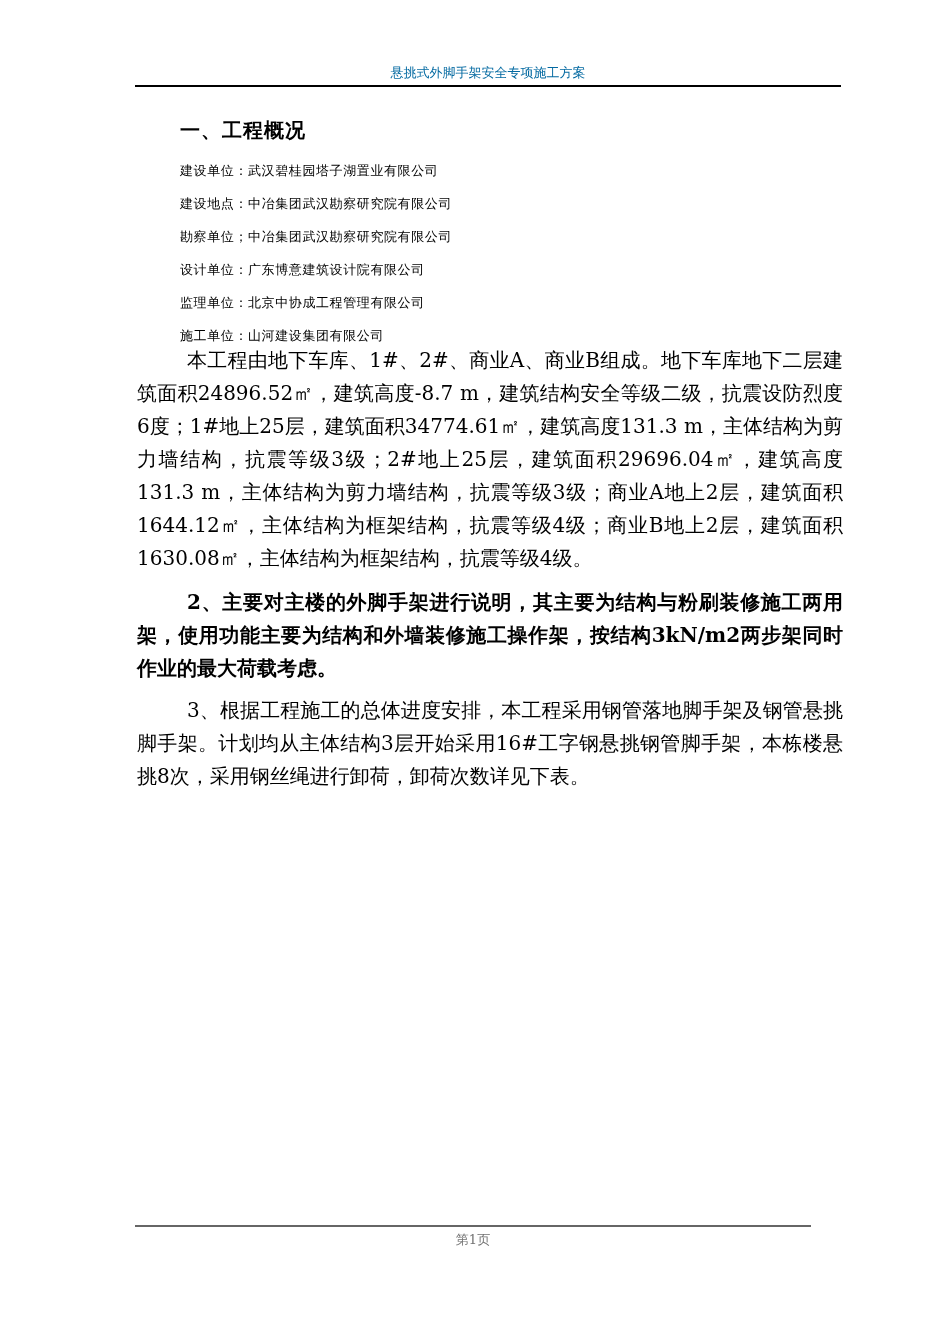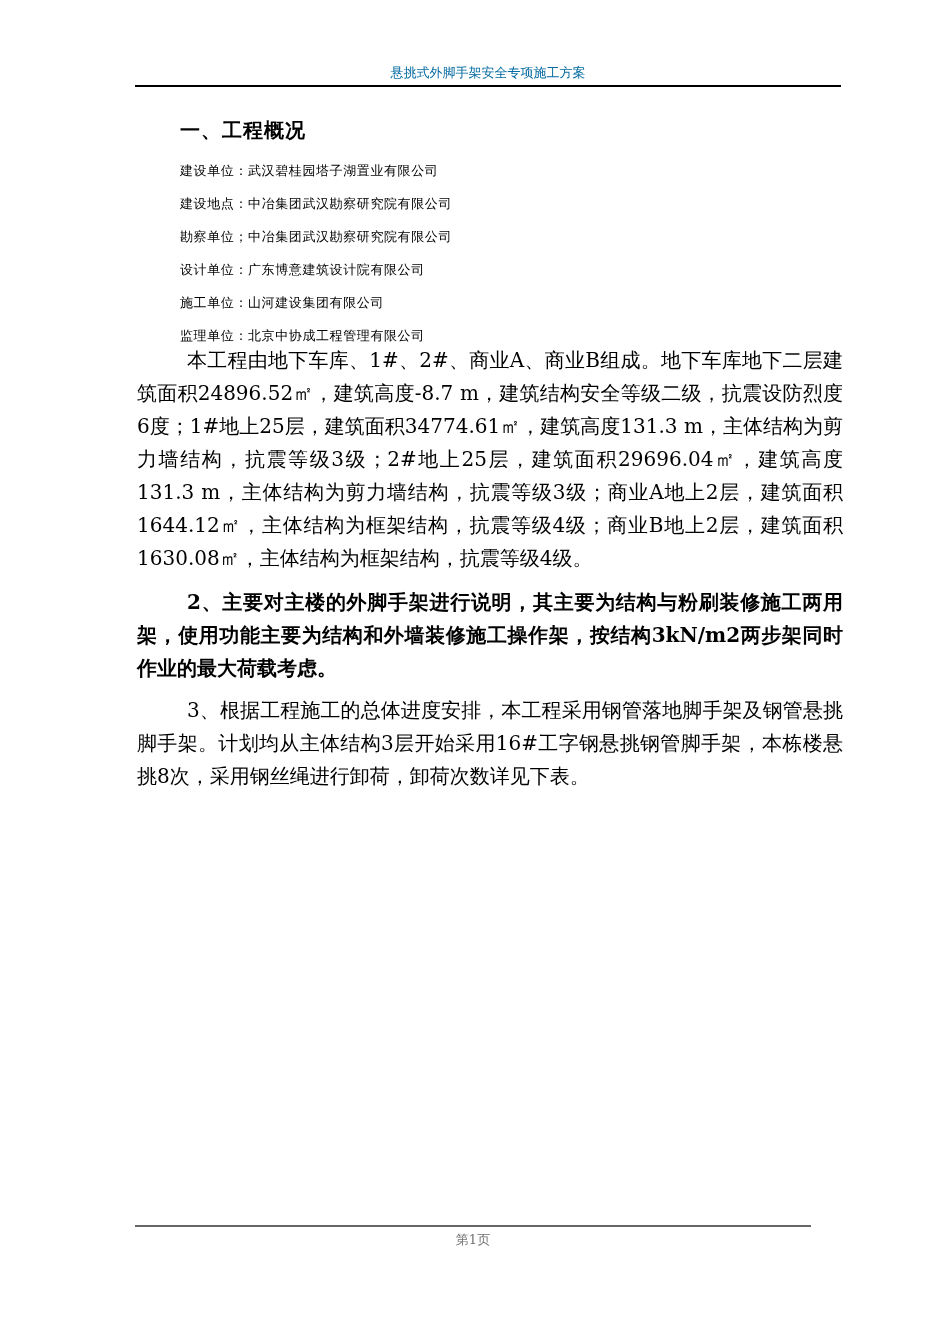--- a/index.html
+++ b/index.html
@@ -27,22 +27,22 @@
 <div class="page-header">悬挑式外脚手架安全专项施工方案</div>
 <div class="header-rule"></div>
 
 <div class="heading">一、工程概况</div>
 
 <ul class="info-list">
   <li><span>建设单位：</span><span>武汉碧桂园塔子湖置业有限公司</span></li>
   <li><span>建设地点：</span><span>中冶集团武汉勘察研究院有限公司</span></li>
   <li><span>勘察单位；</span><span>中冶集团武汉勘察研究院有限公司</span></li>
   <li><span>设计单位：</span><span>广东博意建筑设计院有限公司</span></li>
+  <li><span>监理单位：</span><span>北京中协成工程管理有限公司</span></li>
   <li><span>施工单位：</span><span>山河建设集团有限公司</span></li>
-  <li><span>监理单位：</span><span>北京中协成工程管理有限公司</span></li>
 </ul>
 
 <p class="para para-overview">本工程由地下车库、1#、2#、商业A、商业B组成。地下车库地下二层建筑面积24896.52㎡，建筑高度-8.7 m，建筑结构安全等级二级，抗震设防烈度6度；1#地上25层，建筑面积34774.61㎡，建筑高度131.3 m，主体结构为剪力墙结构，抗震等级3级；2#地上25层，建筑面积29696.04㎡，建筑高度131.3 m，主体结构为剪力墙结构，抗震等级3级；商业A地上2层，建筑面积1644.12㎡，主体结构为框架结构，抗震等级4级；商业B地上2层，建筑面积1630.08㎡，主体结构为框架结构，抗震等级4级。</p>
 <p class="para para-2">2、主要对主楼的外脚手架进行说明，其主要为结构与粉刷装修施工两用架，使用功能主要为结构和外墙装修施工操作架，按结构3kN/m2两步架同时作业的最大荷载考虑。</p>
 <p class="para para-3">3、根据工程施工的总体进度安排，本工程采用钢管落地脚手架及钢管悬挑脚手架。计划均从主体结构3层开始采用16#工字钢悬挑钢管脚手架，本栋楼悬挑8次，采用钢丝绳进行卸荷，卸荷次数详见下表。</p>
 
 <div class="footer-rule"></div>
 <div class="page-footer">第1页</div>
 
 </body></html>

